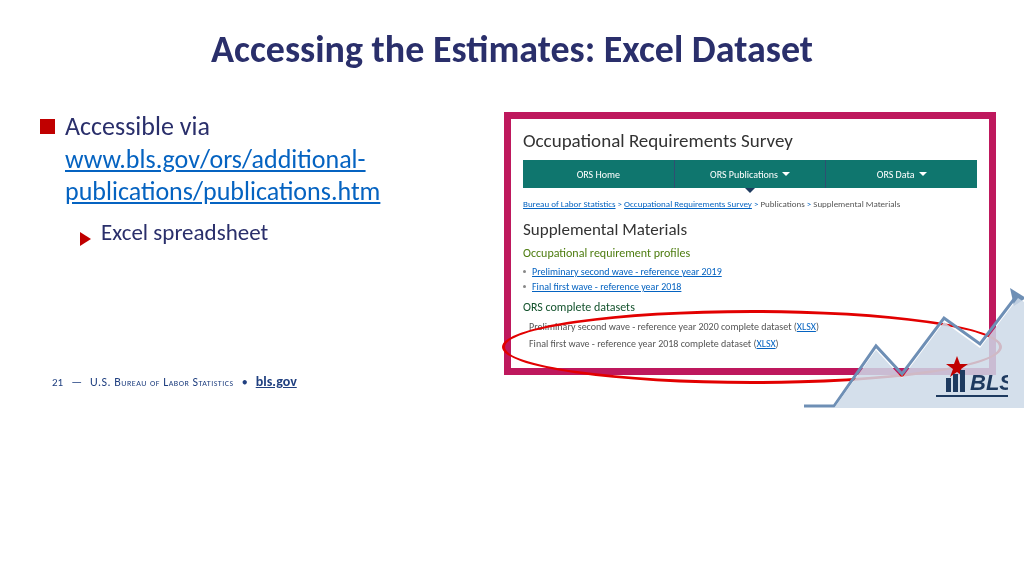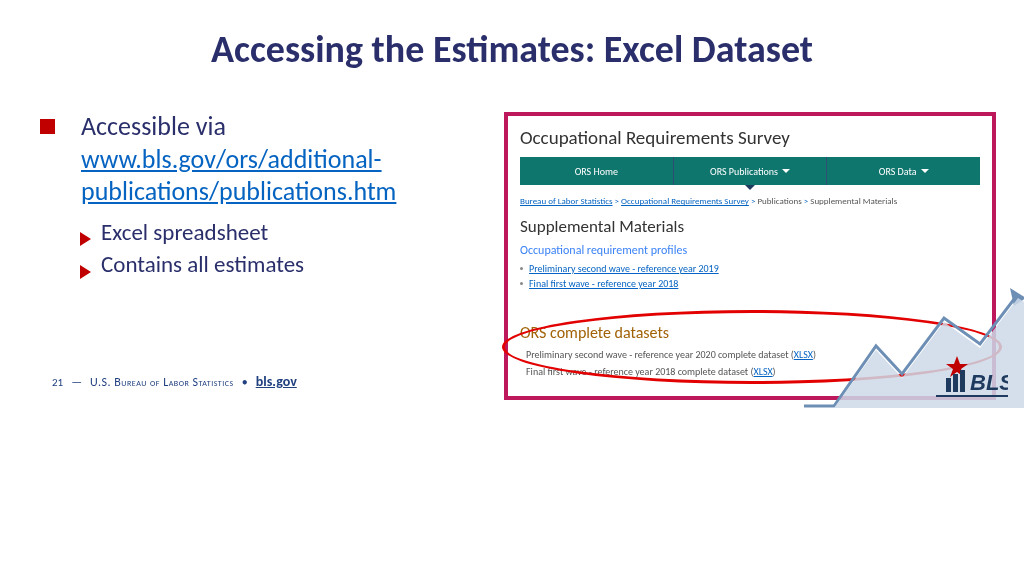--- a/index.html
+++ b/index.html
@@ -1,42 +1,42 @@
 <!DOCTYPE html>
 <html><head>
 <meta charset="utf-8">
 <style>
   * { margin: 0; padding: 0; box-sizing: border-box; }
   html, body { width: 1024px; height: 576px; font-family: Calibri, Arial, sans-serif; background: #fff; overflow: hidden; }
   .slide { position: relative; width: 1024px; height: 408px; }
   .title { position: absolute; top: 26px; left: 0; width: 100%; text-align: center; font-size: 38px; font-weight: 700; color: #2a2f6b; }
   .left-col { position: absolute; top: 110px; left: 40px; width: 420px; }
-  .bullet-l1 { display: flex; align-items: flex-start; gap: 26px; font-size: 26px; color: #2a2f6b; line-height: 1.25; margin-bottom: 10px; }
+  .bullet-l1 { display: flex; align-items: flex-start; gap: 10px; font-size: 26px; color: #2a2f6b; line-height: 1.25; margin-bottom: 10px; }
   .sq { width: 15px; height: 15px; background: #c00000; flex: 0 0 auto; margin-top: 9px; }
   .link { color: #0563c1; text-decoration: underline; }
   .bullet-l2 { display: flex; align-items: flex-end; gap: 10px; font-size: 23px; color: #2a2f6b; line-height: 1.25; margin-left: 40px; margin-bottom: 4px; }
   .tri { width: 0; height: 0; border-left: 11px solid #c00000; border-top: 7px solid transparent; border-bottom: 7px solid transparent; flex: 0 0 auto; margin-top: 8px; }
-  .shot { position: absolute; top: 112px; right: 28px; width: 492px; border: 4px solid #be185d; background: #fff; padding: 10px 12px 16px 12px; }
+  .shot { position: absolute; top: 112px; right: 28px; width: 492px; border: 7px solid #be185d; background: #fff; padding: 10px 12px 16px 12px; }
   .shot-title { font-size: 19px; color: #333; margin-bottom: 8px; font-weight: 400; }
   .navbar { display: flex; background: #0f766e; height: 28px; }
   .nav-item { flex: 1; color: #fff; font-size: 10px; display: flex; align-items: center; justify-content: center; gap: 4px; border-right: 1px solid #2f4f72; position: relative; }
   .nav-item:last-child { border-right: none; }
   .chev { width: 0; height: 0; border-left: 4px solid transparent; border-right: 4px solid transparent; border-top: 4px solid #fff; }
   .nav-caret { position: absolute; bottom: -5px; left: 50%; margin-left: -5px; width: 0; height: 0; border-left: 5px solid transparent; border-right: 5px solid transparent; border-top: 5px solid #1e3a5f; }
   .crumbs { font-size: 9px; color: #0563c1; margin-top: 10px; }
   .crumbs a { color: #0563c1; text-decoration: underline; }
   .crumbs .plain { color: #555; text-decoration: none; }
   .sub-title { font-size: 17px; color: #333; margin-top: 10px; font-weight: 400; }
-  .sec-head { font-size: 12px; color: #3b82f6; margin-top: 6px; }
+  .sec-head { font-size: 12px; color: #4d7c0f; margin-top: 6px; }
   .small-list { margin-top: 4px; }
   .small-item { font-size: 10px; color: #0563c1; text-decoration: underline; line-height: 1.5; display: flex; align-items: center; gap: 6px; }
   .small-item .dot { width: 3px; height: 3px; background: #888; border-radius: 50%; flex: 0 0 auto; }
   .small-item-plain { font-size: 10px; color: #555; line-height: 1.7; display: flex; align-items: center; gap: 6px; }
   .small-item-plain a { color: #0563c1; text-decoration: underline; }
-  .sec-head2 { font-size: 16px; color: #a16207; margin-top: 32px; }
+  .sec-head2 { font-size: 12px; color: #14532d; margin-top: 6px; }
   .oval { position: absolute; border: 3px solid #e20000; border-radius: 50%; width: 500px; height: 74px; right: 22px; top: 310px; pointer-events: none; }
   .footer { position: absolute; bottom: 18px; left: 52px; font-size: 12px; color: #204080; display: flex; align-items: baseline; gap: 8px; }
   .footer .pg { font-size: 11px; }
   .footer .dash { }
   .footer .org { font-variant: small-caps; letter-spacing: 0.5px; }
   .footer .site { font-weight: 700; font-size: 14px; text-decoration: underline; }
   .footer .bullet-sep { color: #204080; }
   .bls-logo { position: absolute; bottom: 6px; right: 16px; }
   .mountain { position: absolute; bottom: 0; right: 0; }
 </style>
@@ -50,24 +50,20 @@
     <div class="bullet-l1">
       <div class="sq"></div>
       <div>
         <span>Accessible via </span>
         <span class="link">www.bls.gov/ors/additional-publications/publications.htm</span>
       </div>
     </div>
     <div class="bullet-l2">
       <div class="tri"></div>
       <div>Excel spreadsheet</div>
-    </div>
-    <div class="bullet-l2">
-      <div class="tri"></div>
-      <div>Contains all estimates</div>
     </div>
   </div>
 
   <div class="shot">
     <div class="shot-title">Occupational Requirements Survey</div>
     <div class="navbar">
       <div class="nav-item">
           <span>ORS Home</span>
         </div>
       <div class="nav-item">

